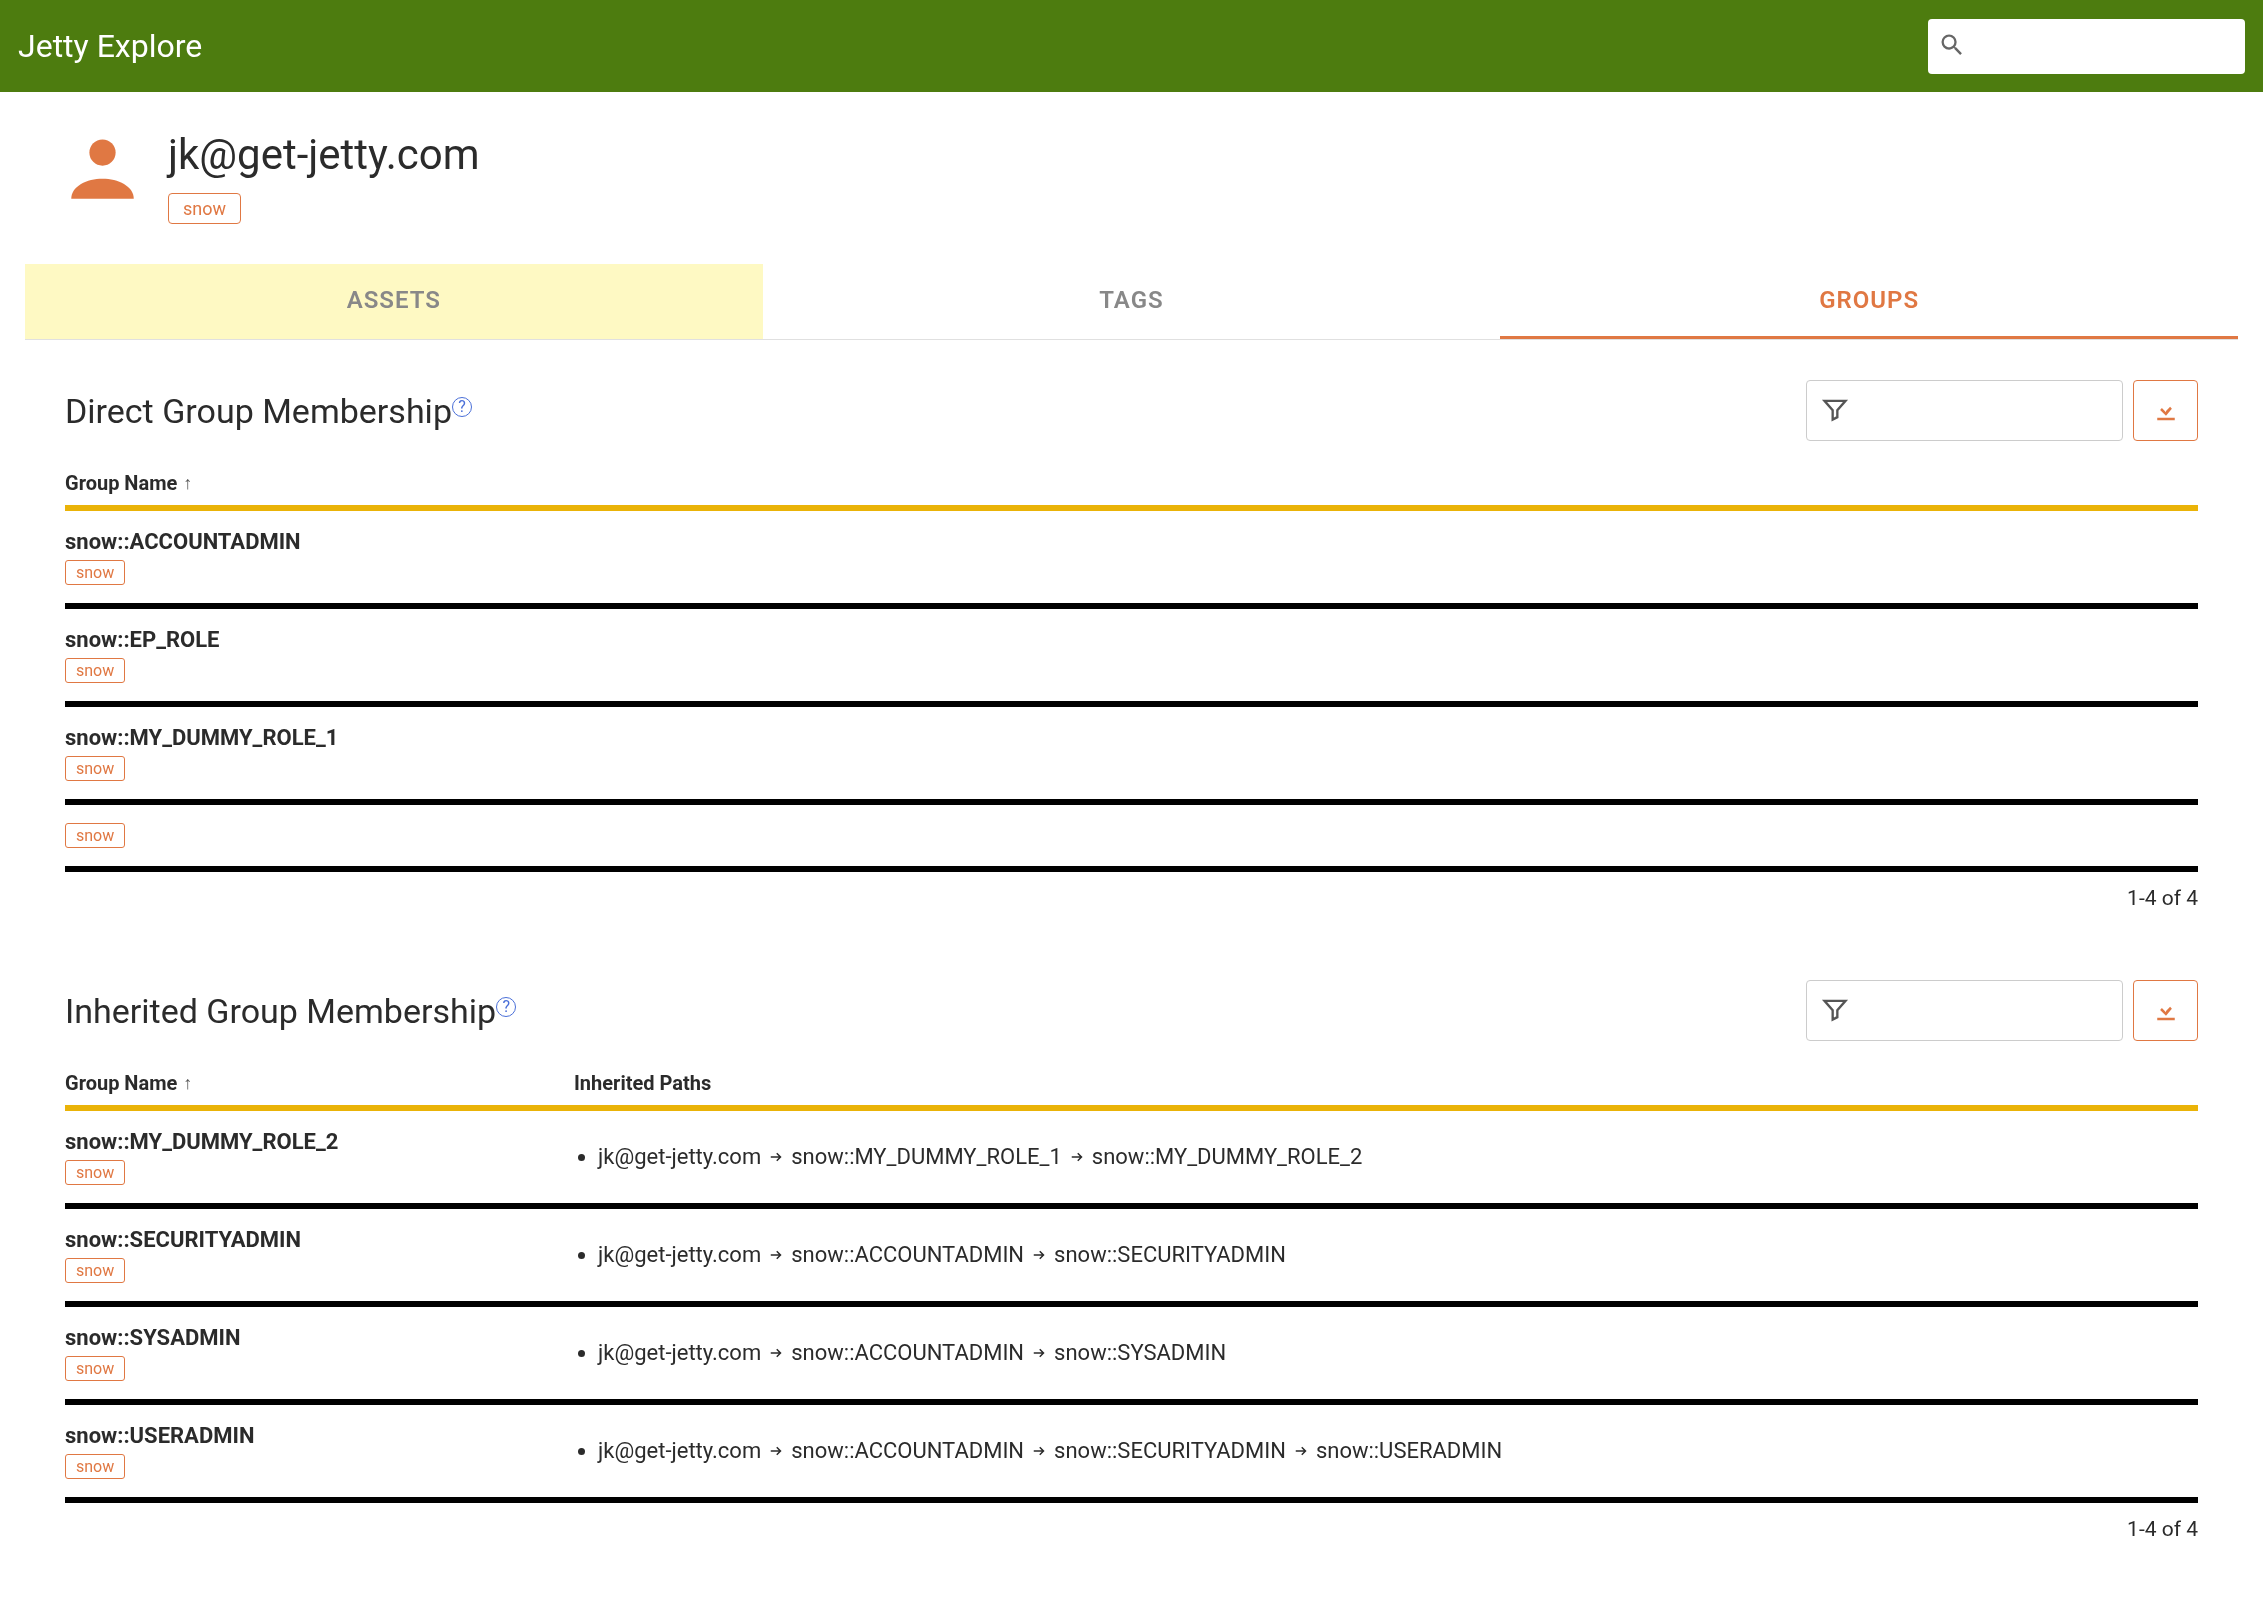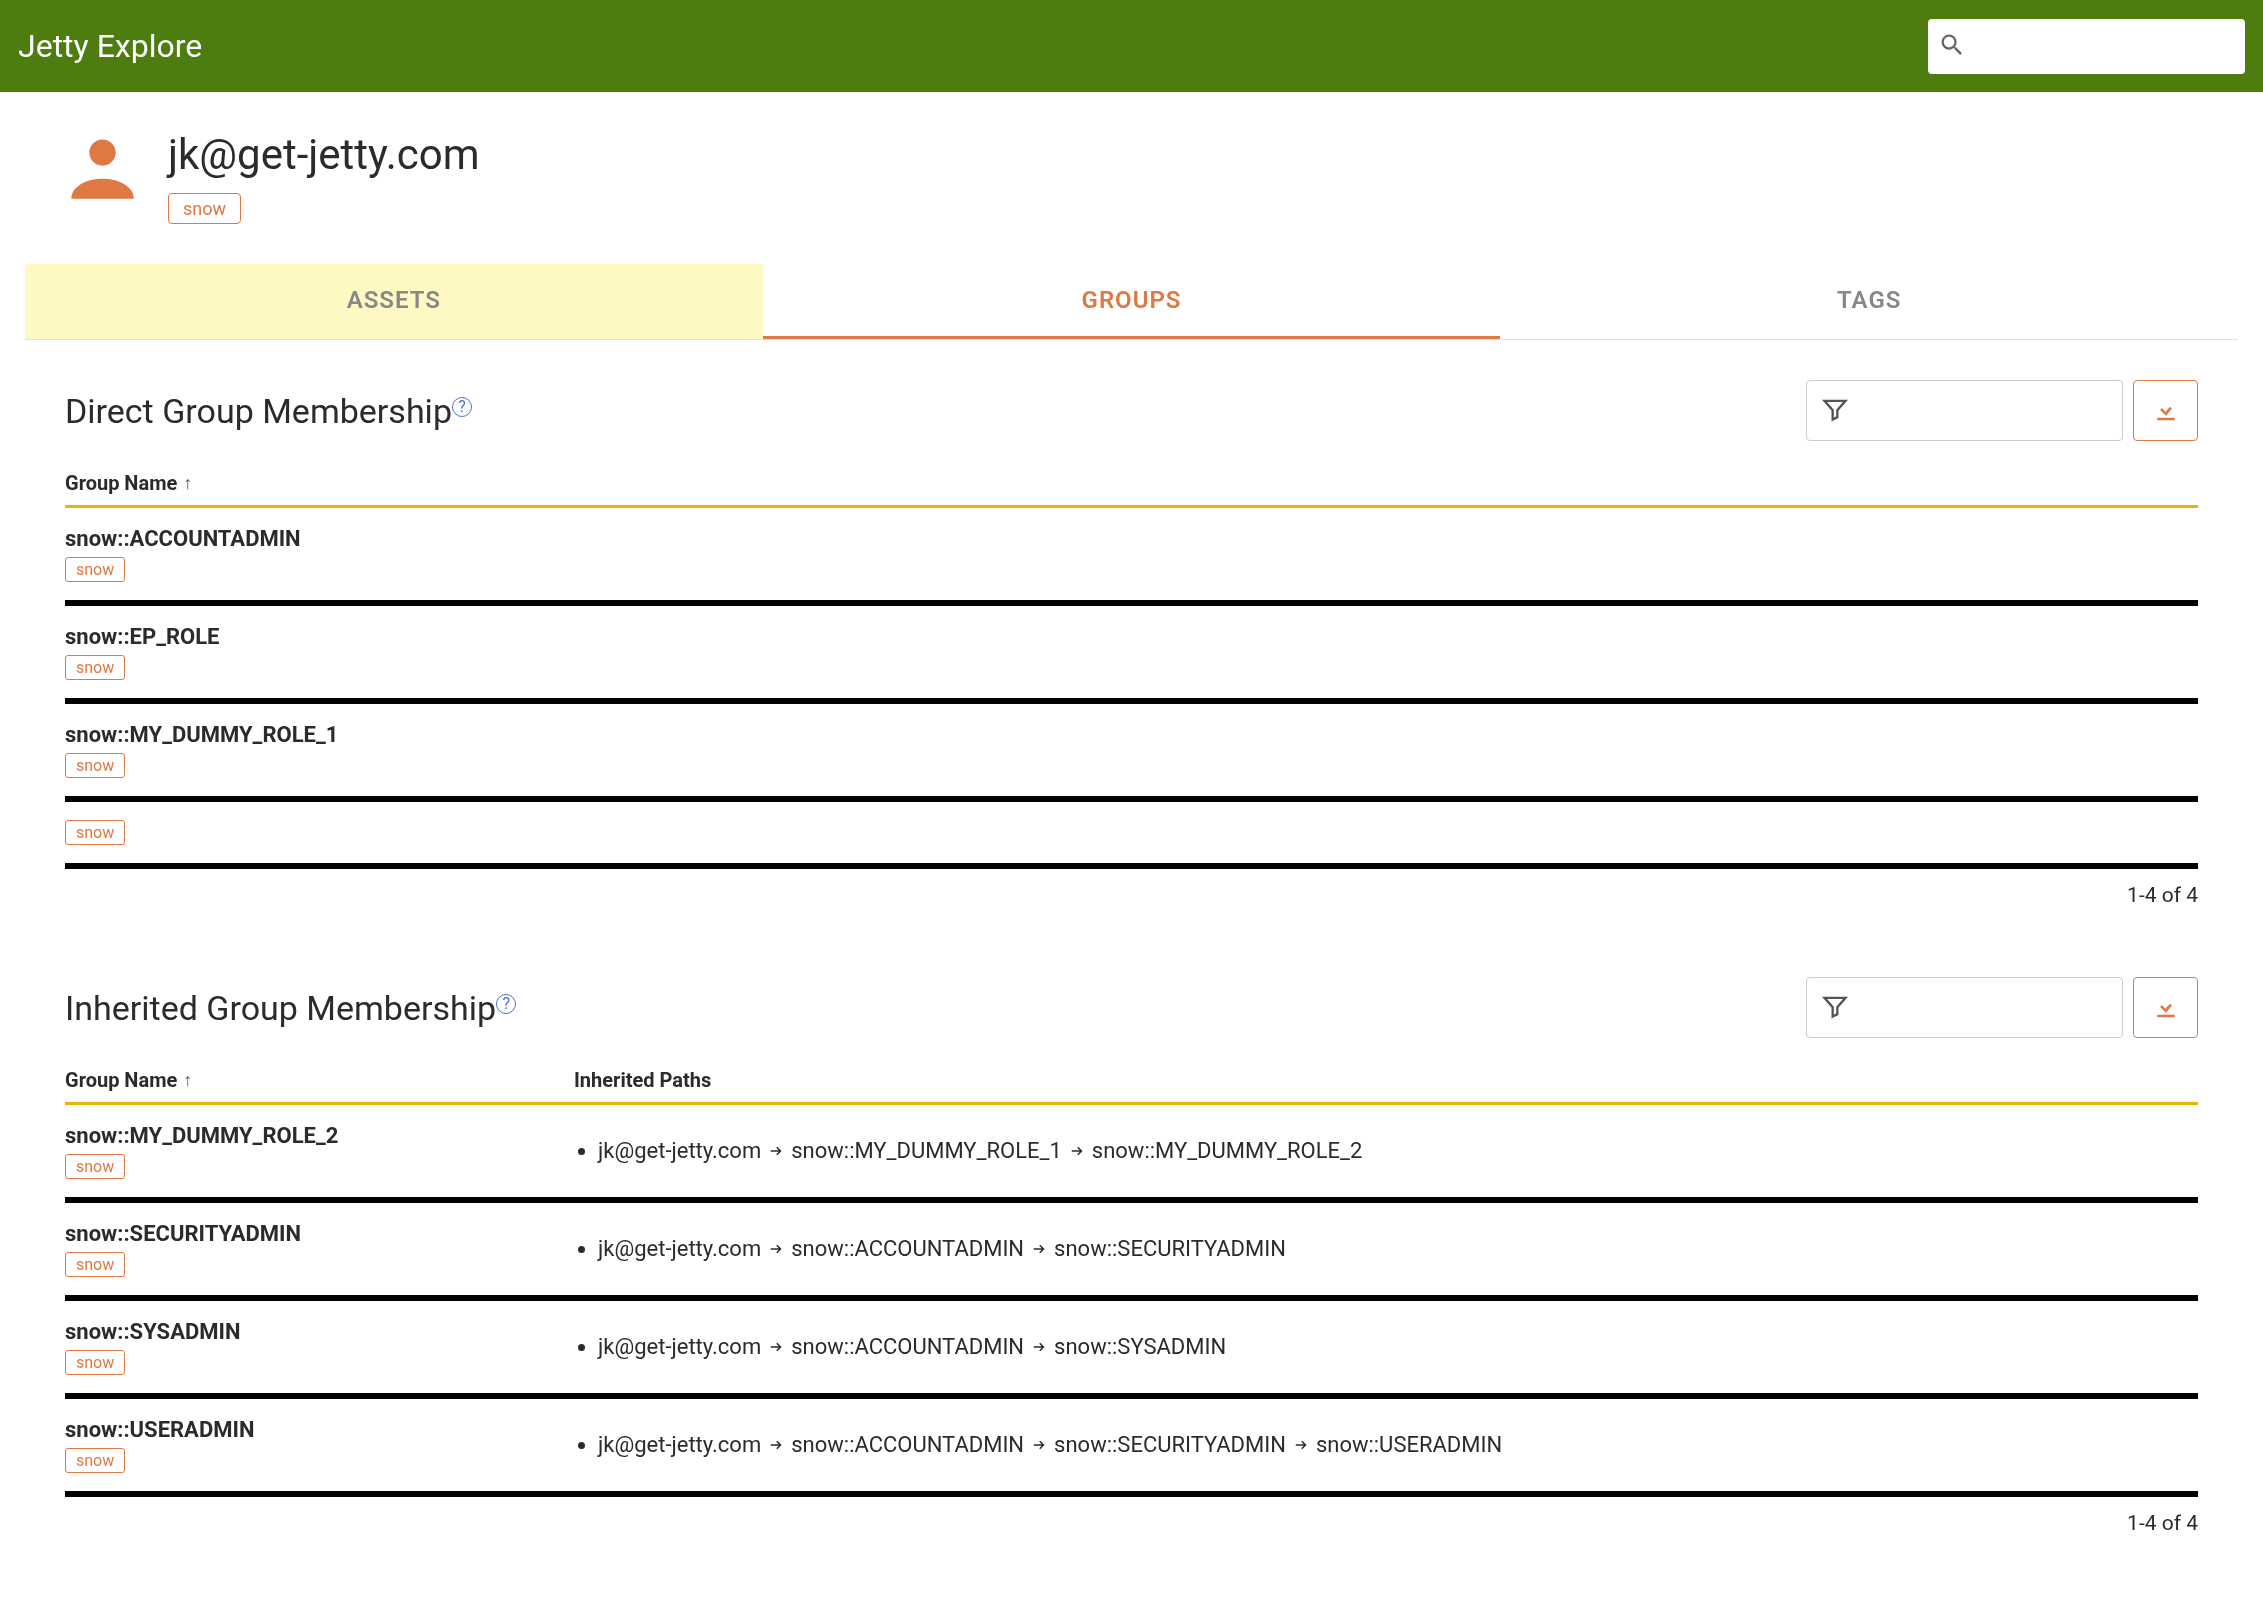--- a/index.html
+++ b/index.html
@@ -140,21 +140,21 @@
     height: 61px;
     display: flex;
     align-items: center;
     justify-content: center;
     cursor: pointer;
   }
   .download-btn svg { width: 30px; height: 30px; fill: #e07843; }
   .col-headers {
     display: flex;
     padding: 10px 0;
-    border-bottom: 3px solid #eab308;
+    border-bottom: 6px solid #eab308;
   }
   .col-header {
     font-size: 20px;
     font-weight: 700;
     color: #2b2b2b;
     display: flex;
     align-items: center;
     gap: 6px;
   }
   .col-header.col-name-direct { width: 100%; }
@@ -231,22 +231,22 @@
         </svg>
     </span>
     <div>
       <div class="user-title">jk@get-jetty.com</div>
       <span class="badge">snow</span>
     </div>
   </div>
 
   <div class="tabs">
     <div class="tab inactive">ASSETS</div>
+    <div class="tab">TAGS</div>
     <div class="tab active">GROUPS</div>
-    <div class="tab">TAGS</div>
   </div>
 
   <div class="section">
     <div class="section-header-row">
       <div class="section-title-wrap">
         <div class="section-title">Direct Group Membership</div>
         <span class="help-icon">?</span>
       </div>
       <div class="section-actions">
         <div class="filter-box">

